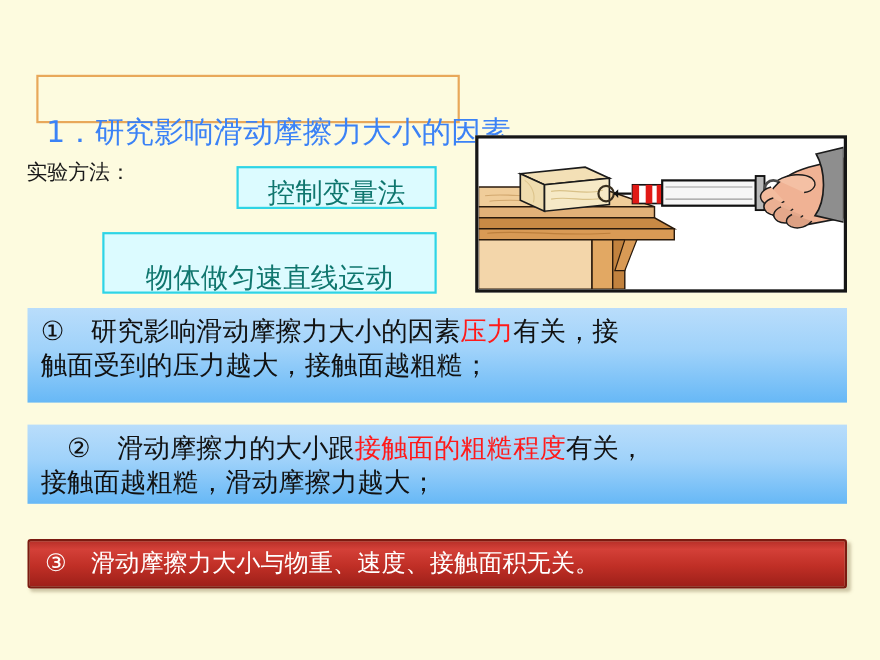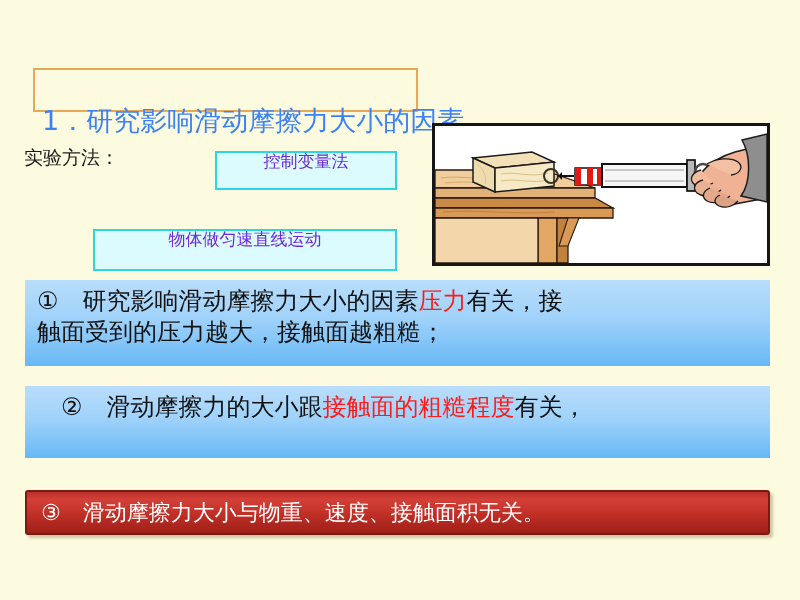--- a/index.html
+++ b/index.html
@@ -60,38 +60,38 @@
     color: #1a1a1a;
     line-height: 1;
     white-space: nowrap;
   }
   .cyan-box {
     position: absolute;
     box-sizing: border-box;
     border: 2px solid #2fd4e4;
     background: #dcfbff;
     display: flex;
-    align-items: flex-start;
+    align-items: flex-end;
     justify-content: center;
-    color: #6d28d9;
-    font-size: 17px;
+    color: #0f766e;
+    font-size: 25px;
     line-height: 1;
     white-space: nowrap;
   }
   #method-box-1 {
     left: 215px;
     top: 151px;
     width: 182px;
     height: 39px;
   }
   #method-box-2 {
     left: 93px;
-    top: 229px;
+    top: 211px;
     width: 304px;
-    height: 42px;
+    height: 56px;
   }
 
   
   #exp-figure {
     position: absolute;
     left: 432px;
     top: 123px;
     width: 338px;
     height: 143px;
     box-sizing: border-box;
@@ -231,19 +231,20 @@
     <div class="line">
       <span>①　研究影响滑动摩擦力大小的因素</span><span class="hl-red">压力</span><span>有关，接</span>
     </div>
     <div class="line">触面受到的压力越大，接触面越粗糙；</div>
   </div>
 
   <div class="blue-box" id="blue-box-2">
     <div class="line">
       <span>　②　滑动摩擦力的大小跟</span><span class="hl-red">接触面的粗糙程度</span><span>有关，</span>
     </div>
+    <div class="line">接触面越粗糙，滑动摩擦力越大；</div>
   </div>
 
   <div id="red-box">
     <span>③　滑动摩擦力大小与物重、速度、接触面积无关。</span>
   </div>
 
 </div>
 
 </body></html>

